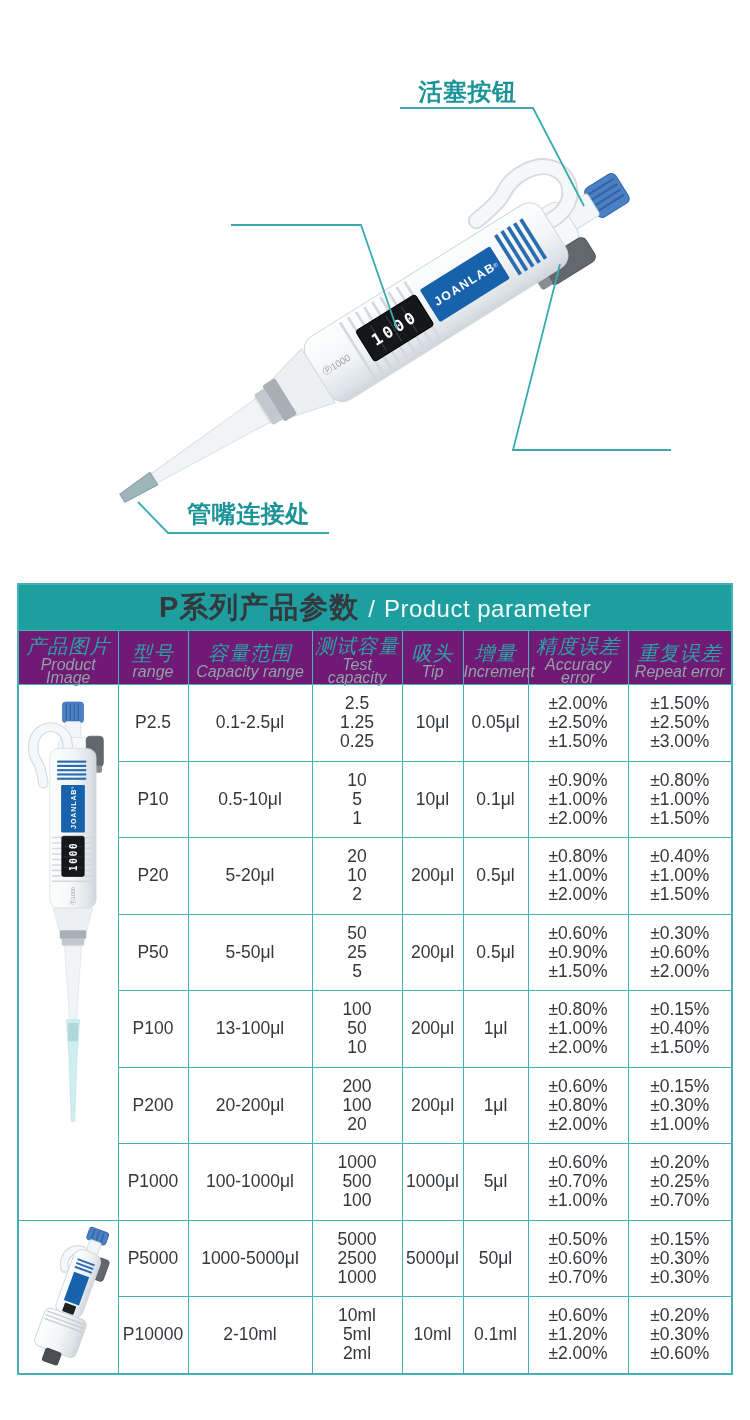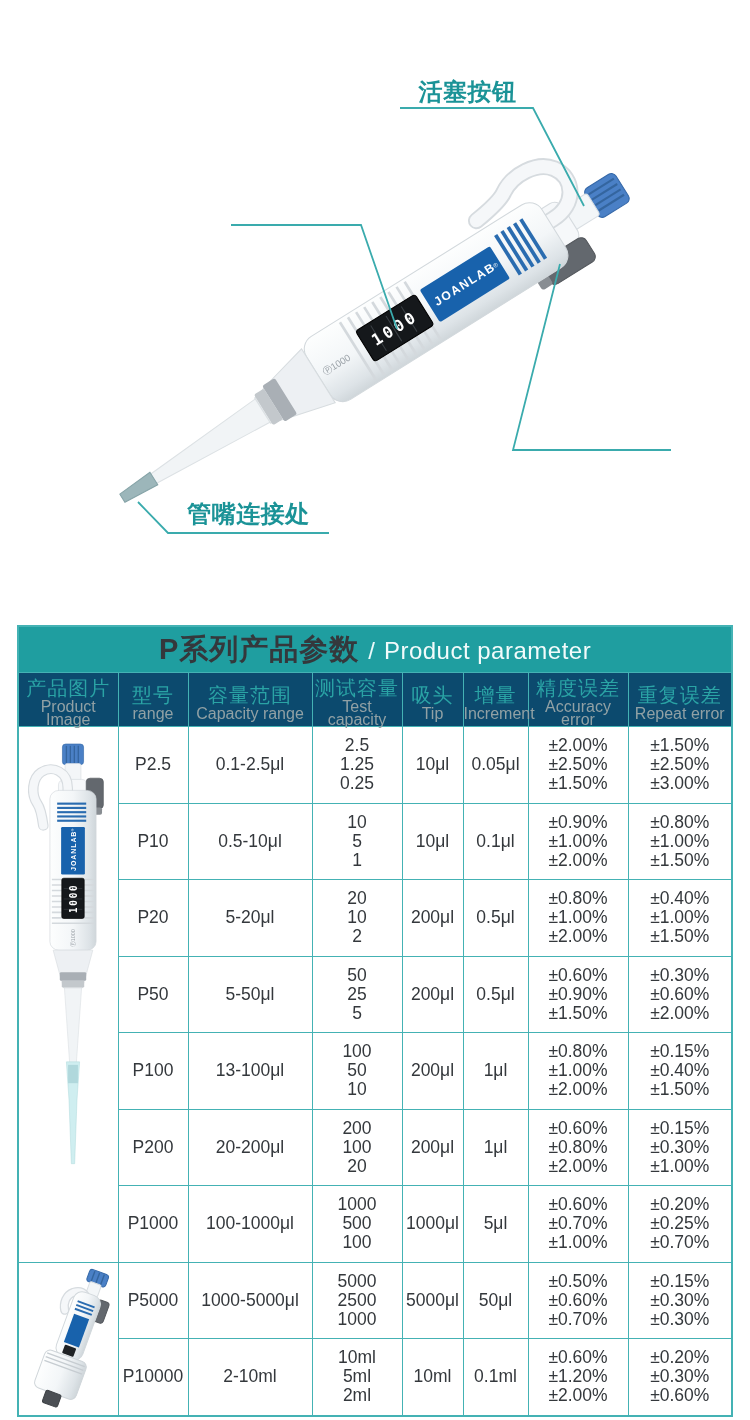--- a/index.html
+++ b/index.html
@@ -4,30 +4,30 @@
 <style>
   html,body{margin:0;padding:0;background:#ffffff;}
   .page{position:relative;width:750px;height:1420px;background:#ffffff;overflow:hidden;
         font-family:"Liberation Sans","DejaVu Sans",sans-serif;}
   
   .diagram{position:absolute;left:0;top:0;width:616px;height:583px;margin-left:16px;}
   .diagram svg{position:absolute;left:0;top:0;}
   .callout-label{position:absolute;color:#1b9397;font-weight:bold;font-size:24px;
                  letter-spacing:.5px;text-align:center;white-space:nowrap;}
   
-  .spec-wrap{position:absolute;left:17px;top:583px;margin-top:42px;}
+  .spec-wrap{position:absolute;left:17px;top:583px;}
   table.spec{border-collapse:collapse;table-layout:fixed;width:716px;
              border:2px solid #44b2b4;}
   table.spec td{border:1px solid #44b2b4;text-align:center;vertical-align:middle;
                 color:#34383c;font-size:17.5px;padding:0;}
   .title-cell{background:#1f9ea0;height:45px;color:#fff;}
   .title-cell .tz{font-size:29px;font-weight:bold;letter-spacing:1px;}
   .title-cell .ts{font-size:24px;font-weight:normal;margin:0 9px;color:#eafafa;}
   .title-cell .te{font-size:24px;font-weight:normal;color:#f2fbfb;letter-spacing:.5px;}
-  .head-row td{height:50px;background:#0c4a6e;}
+  .head-row td{height:50px;background:#701a75;font-style:italic;}
   .hz{display:block;font-size:20px;color:#2aa3a5;letter-spacing:1px;line-height:24px;margin-top:3px;}
   .he{display:block;font-size:16px;color:#91a1a5;line-height:13px;}
   .data-row td{height:75.5px;background:#fff;}
   .multi{white-space:pre-line;line-height:19px;font-size:17.5px;}
   .model-cell{font-size:18px;}
   .img-cell svg{display:block;margin:0 auto;}
 </style>
 </head>
 <body>
 

